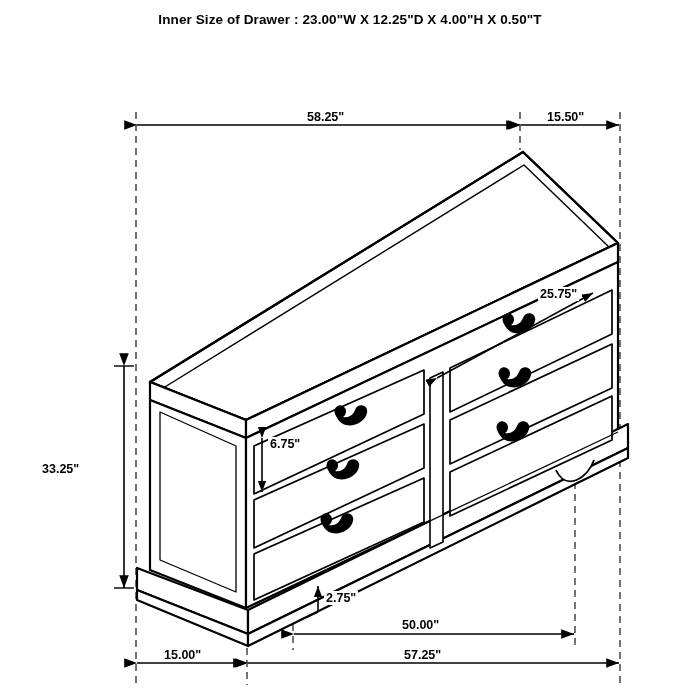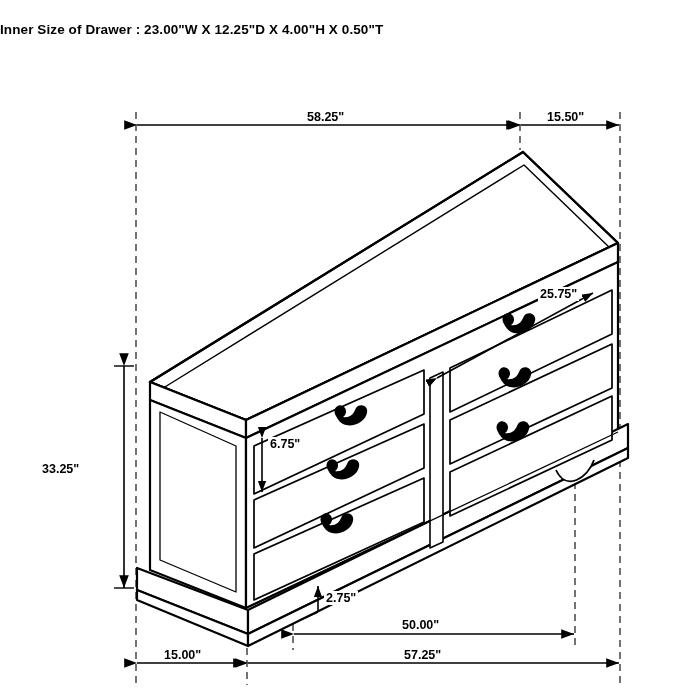--- a/index.html
+++ b/index.html
@@ -15,23 +15,24 @@
     position: relative;
     overflow: hidden;
   }
   #stage {
     position: relative;
     width: 700px;
     height: 700px;
   }
   .title {
     position: absolute;
-    top: 22px;
+    top: 12px;
     left: 0;
     width: 700px;
+    text-align: center;
     font-size: 13.5px;
     font-weight: bold;
     letter-spacing: 0.1px;
     color: #000;
   }
   svg.diagram {
     position: absolute;
     top: 0;
     left: 0;
     width: 700px;

